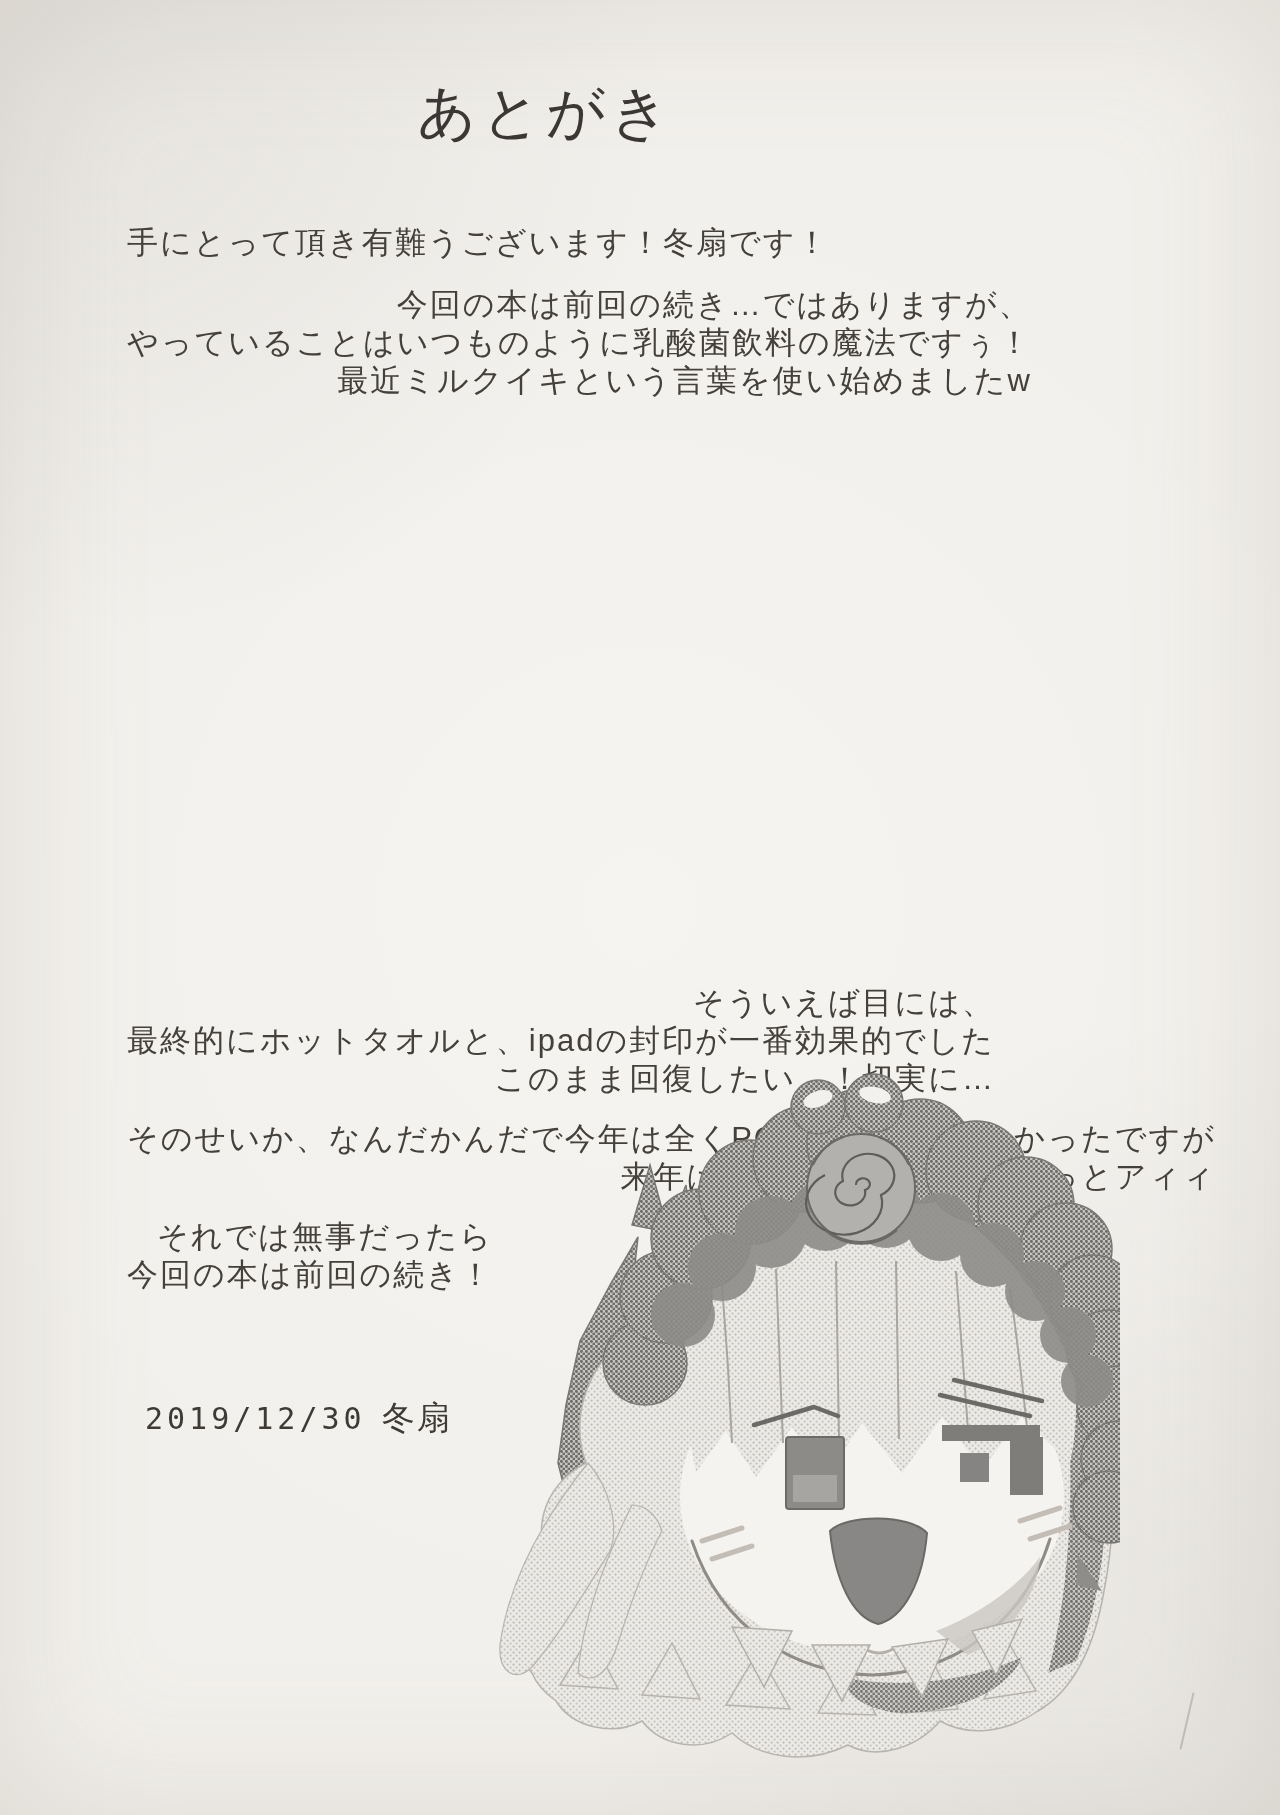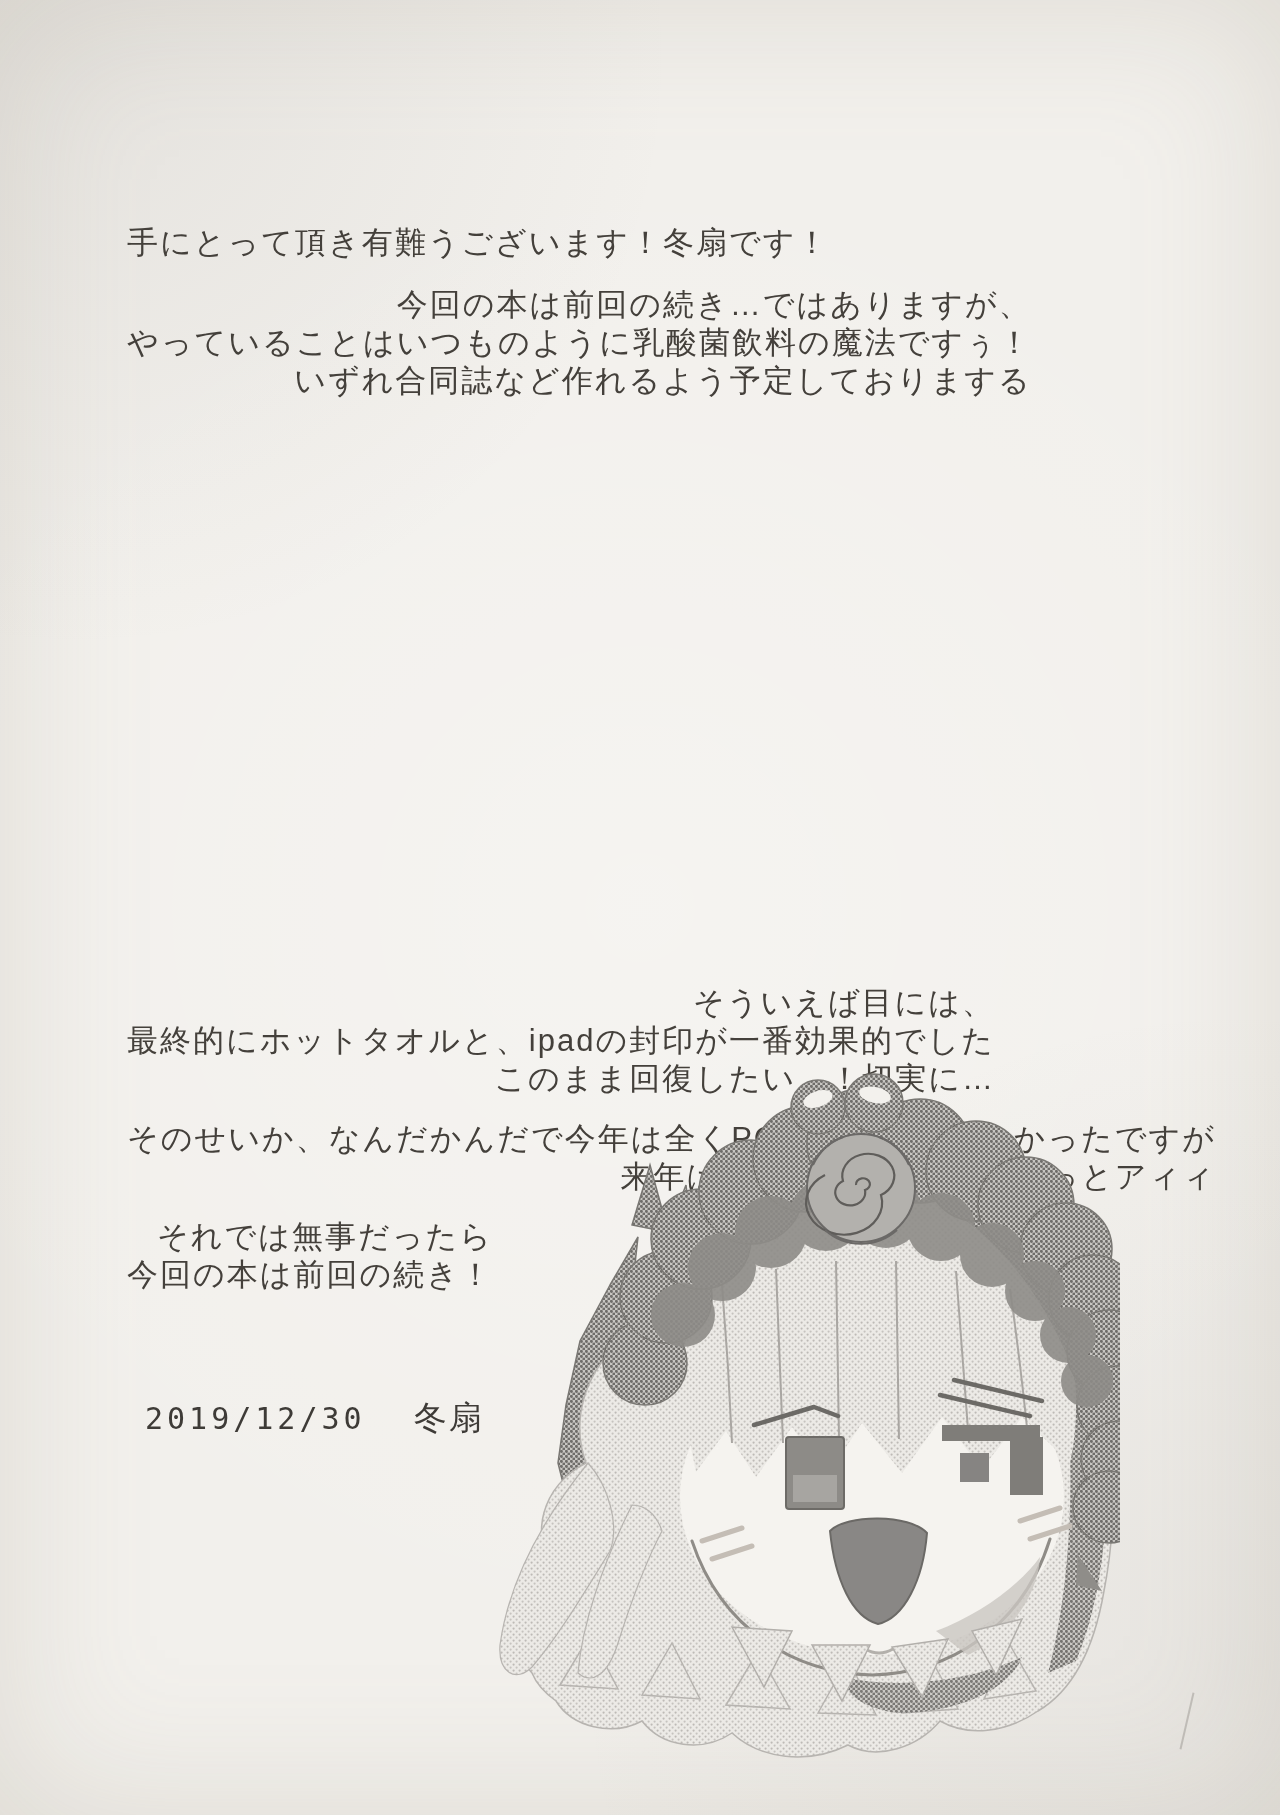--- a/index.html
+++ b/index.html
@@ -34,37 +34,38 @@
   .p1{top:224px}.p2{top:286px}.p3{top:423px}.p4{top:636px}
   .p5{top:811px}.p6{top:984px}.p7{top:1120px}.p8{top:1218px}
   .signature{
     position:absolute;left:145px;top:1396px;
     font-size:32px;letter-spacing:2px;color:#3e3b37;
   }
   .signature .date{
     font-family:"DejaVu Sans Mono","Liberation Mono",monospace;
     font-size:30px;letter-spacing:4px;
   }
-  .signature .name{margin-left:48px;font-size:33px;}
+  .signature .name{margin-left:16px;font-size:33px;}
   .illustration{position:absolute;left:380px;top:985px;width:740px;height:810px;}
   .scratch{
     position:absolute;left:1186px;top:1692px;width:2px;height:58px;
     background:#a19d97;opacity:.55;transform:rotate(13deg);
   }
 </style>
 </head>
 <body>
 
 <div class="page">
 
+  <div class="title">あとがき</div>
 
   <div class="para p1">手にとって頂き有難うございます！冬扇です！</div>
   <div class="para p2">今回の本は前回の続き…ではありますが、
 やっていることはいつものように乳酸菌飲料の魔法ですぅ！
-いずれ合同誌など作れるよう予定しておりまする</div>
+最近ミルクイキという言葉を使い始めましたw</div>
   <div class="para p6">そういえば目には、
 最終的にホットタオルと、ipadの封印が一番効果的でした
 このまま回復したい…！切実に…</div>
   <div class="para p7">そのせいか、なんだかんだで今年は全くPCゲームをしてなかったですが
 来年はM&amp;B2が発売なのできっとアィィ</div>
   <div class="para p8">それでは無事だったら
 今回の本は前回の続き！</div>
 
   <div class="signature">
     <span class="date">2019/12/30</span><span class="name">冬扇</span>

